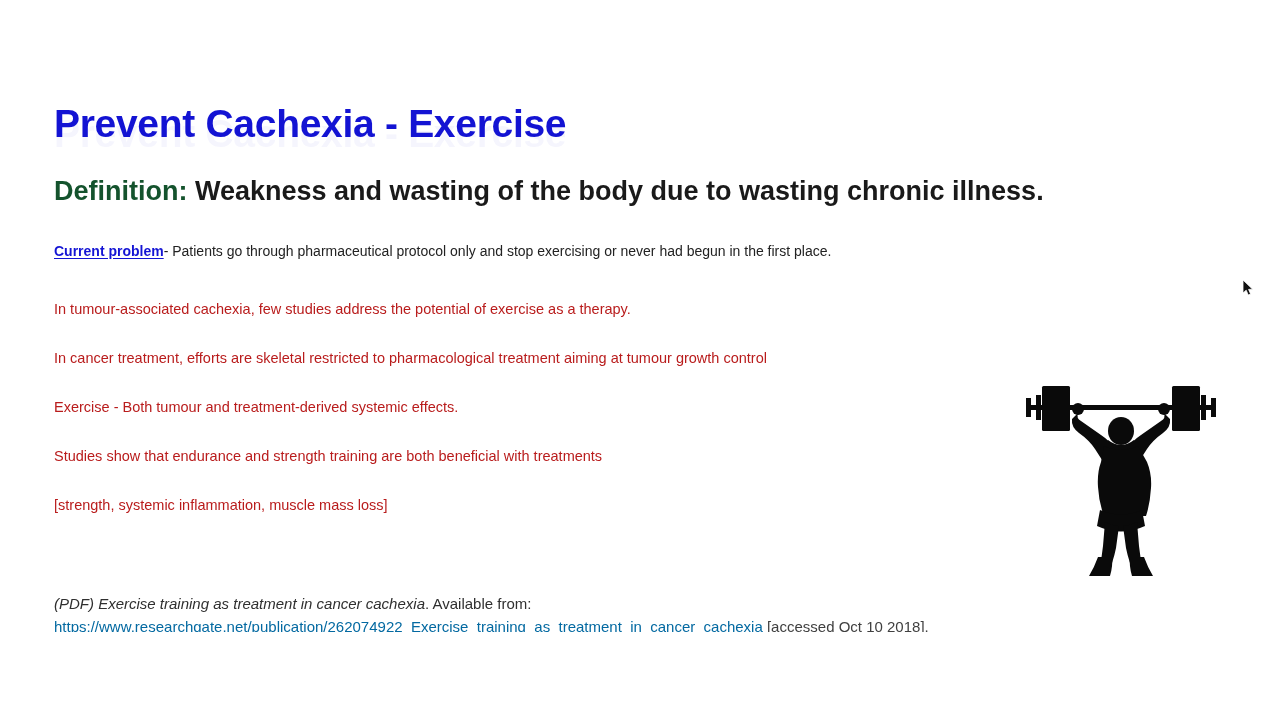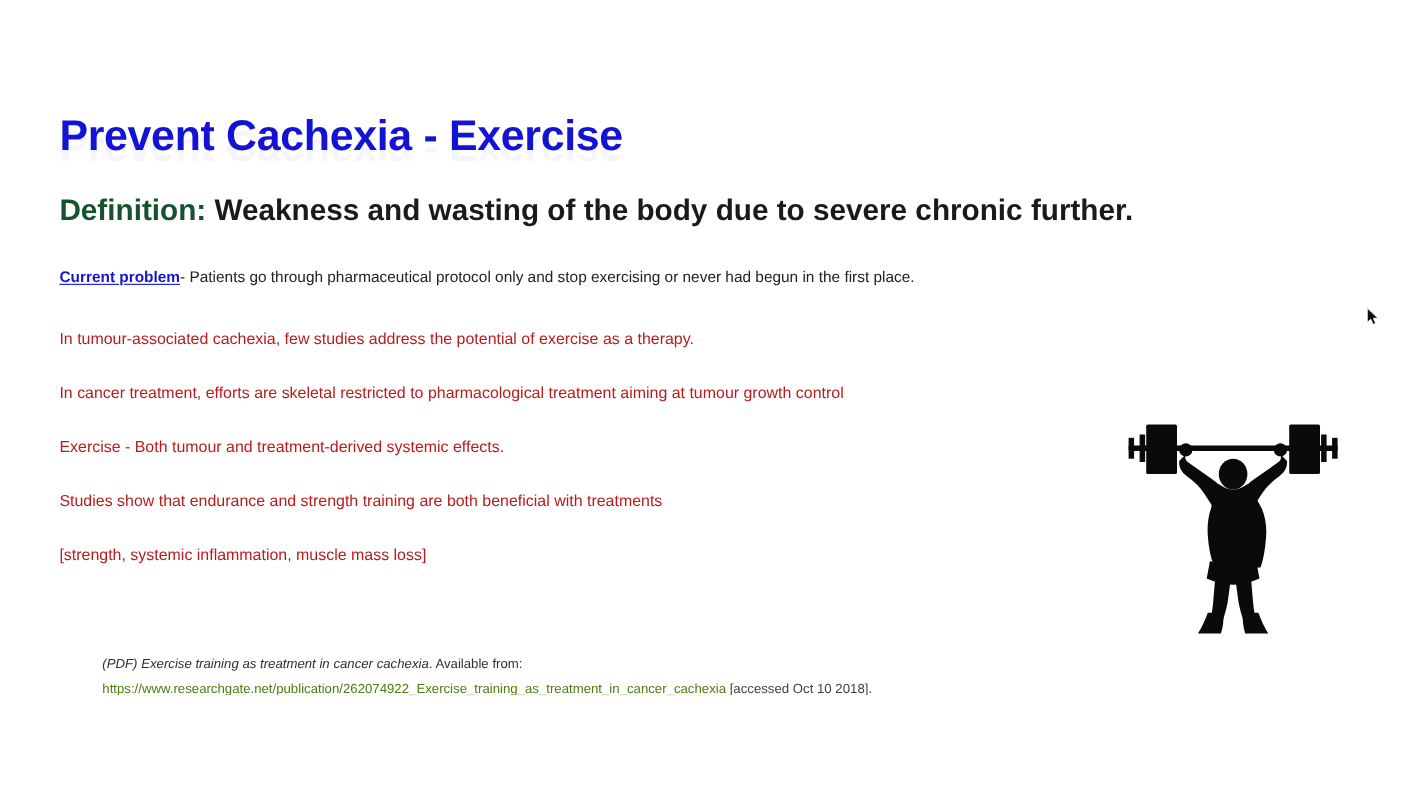--- a/index.html
+++ b/index.html
@@ -92,30 +92,29 @@
     line-height: 22px;
     white-space: nowrap;
   }
 
   
   .citation {
     position: absolute;
     left: 54px;
     top: 592px;
     font-family: "Liberation Sans", sans-serif;
-    font-size: 12px;
+    font-size: 15px;
     color: #2f2f2f;
     line-height: 23px;
-    margin-left: 39px;
   }
   .citation-title {
     font-style: italic;
   }
   .citation-url {
-    color: #4d7c0f;
+    color: #0369a1;
     text-decoration: underline;
     text-underline-offset: 2px;
   }
   .citation-accessed {
     color: #404040;
   }
 
   
   .lifter {
     position: absolute;
@@ -149,21 +148,21 @@
 </head>
 <body>
 
 <div id="slide">
 
   <div class="title-ghost">Prevent Cachexia - Exercise</div>
 
   <h1 class="slide-title">Prevent Cachexia - Exercise</h1>
 
   <div class="definition-line">
-    <span class="definition-label">Definition:</span><span> Weakness and wasting of the body due to severe chronic further.</span>
+    <span class="definition-label">Definition:</span><span> Weakness and wasting of the body due to wasting chronic illness.</span>
   </div>
 
   <div class="problem-line">
     <span class="problem-label">Current problem</span><span>- Patients go through pharmaceutical protocol only and stop exercising or never had begun in the first place.</span>
   </div>
 
   <div class="body-list">
     <div class="body-line">In tumour-associated cachexia, few studies address the potential of exercise as a therapy.</div>
     <div class="body-line">In cancer treatment, efforts are skeletal restricted to pharmacological treatment aiming at tumour growth control</div>
     <div class="body-line">Exercise - Both tumour and treatment-derived systemic effects.</div>

